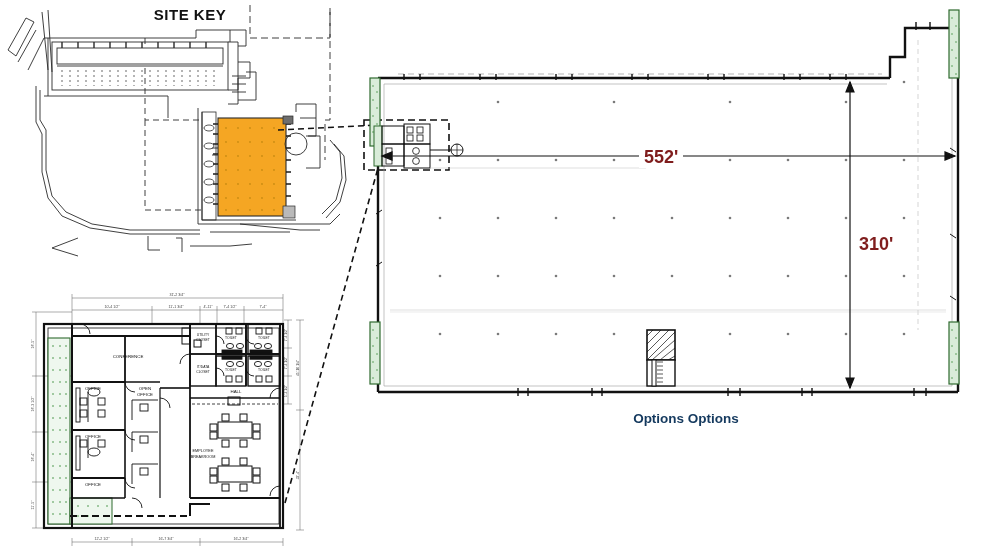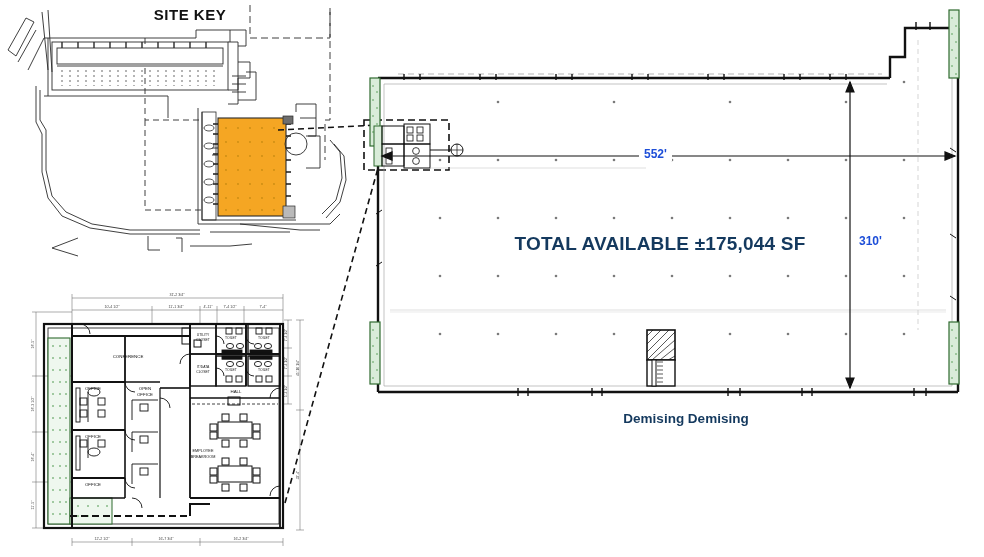--- a/index.html
+++ b/index.html
@@ -21,21 +21,21 @@
   #main-plan{position:absolute;left:360px;top:0;width:624px;height:557px;}
 
   .plan-headline{position:absolute;left:495px;top:232px;width:330px;
      text-align:center;line-height:1.24;}
   .plan-headline div{font-size:19px;font-weight:bold;color:#14395e;letter-spacing:.2px;
      white-space:nowrap;}
 
   #demising-label{position:absolute;left:596px;top:411px;width:180px;text-align:center;
      font-size:13.5px;font-weight:bold;color:#14395e;}
 
-  .dim-text{position:absolute;font-size:12px;font-weight:bold;color:#1d4ed8;
+  .dim-text{position:absolute;font-size:18px;font-weight:bold;color:#7f1d1d;
      background:#fff;padding:0 5px;text-align:center;}
 
   svg{display:block;overflow:visible;}
   text{font-family:"Liberation Sans",sans-serif;}
 </style>
 </head>
 <body>
 
 <div class="stage">
 
@@ -615,18 +615,17 @@
         <polygon points="490,82 486,92 494,92"></polygon>
         <polygon points="490,388 486,378 494,378"></polygon>
       </g>
     </svg>
 
     <div class="dim-text" style="left:279px;top:147px;">552'</div>
     <div class="dim-text" style="left:494px;top:234px;">310'</div>
   </div>
 
   <div class="plan-headline">
-    <div>TOTAL AVAILABLE ±175,044 SF</div>
   </div>
 
-  <div id="demising-label">Demising Demising</div>
+  <div id="demising-label">Options Options</div>
 
 </div>
 
 </body></html>

